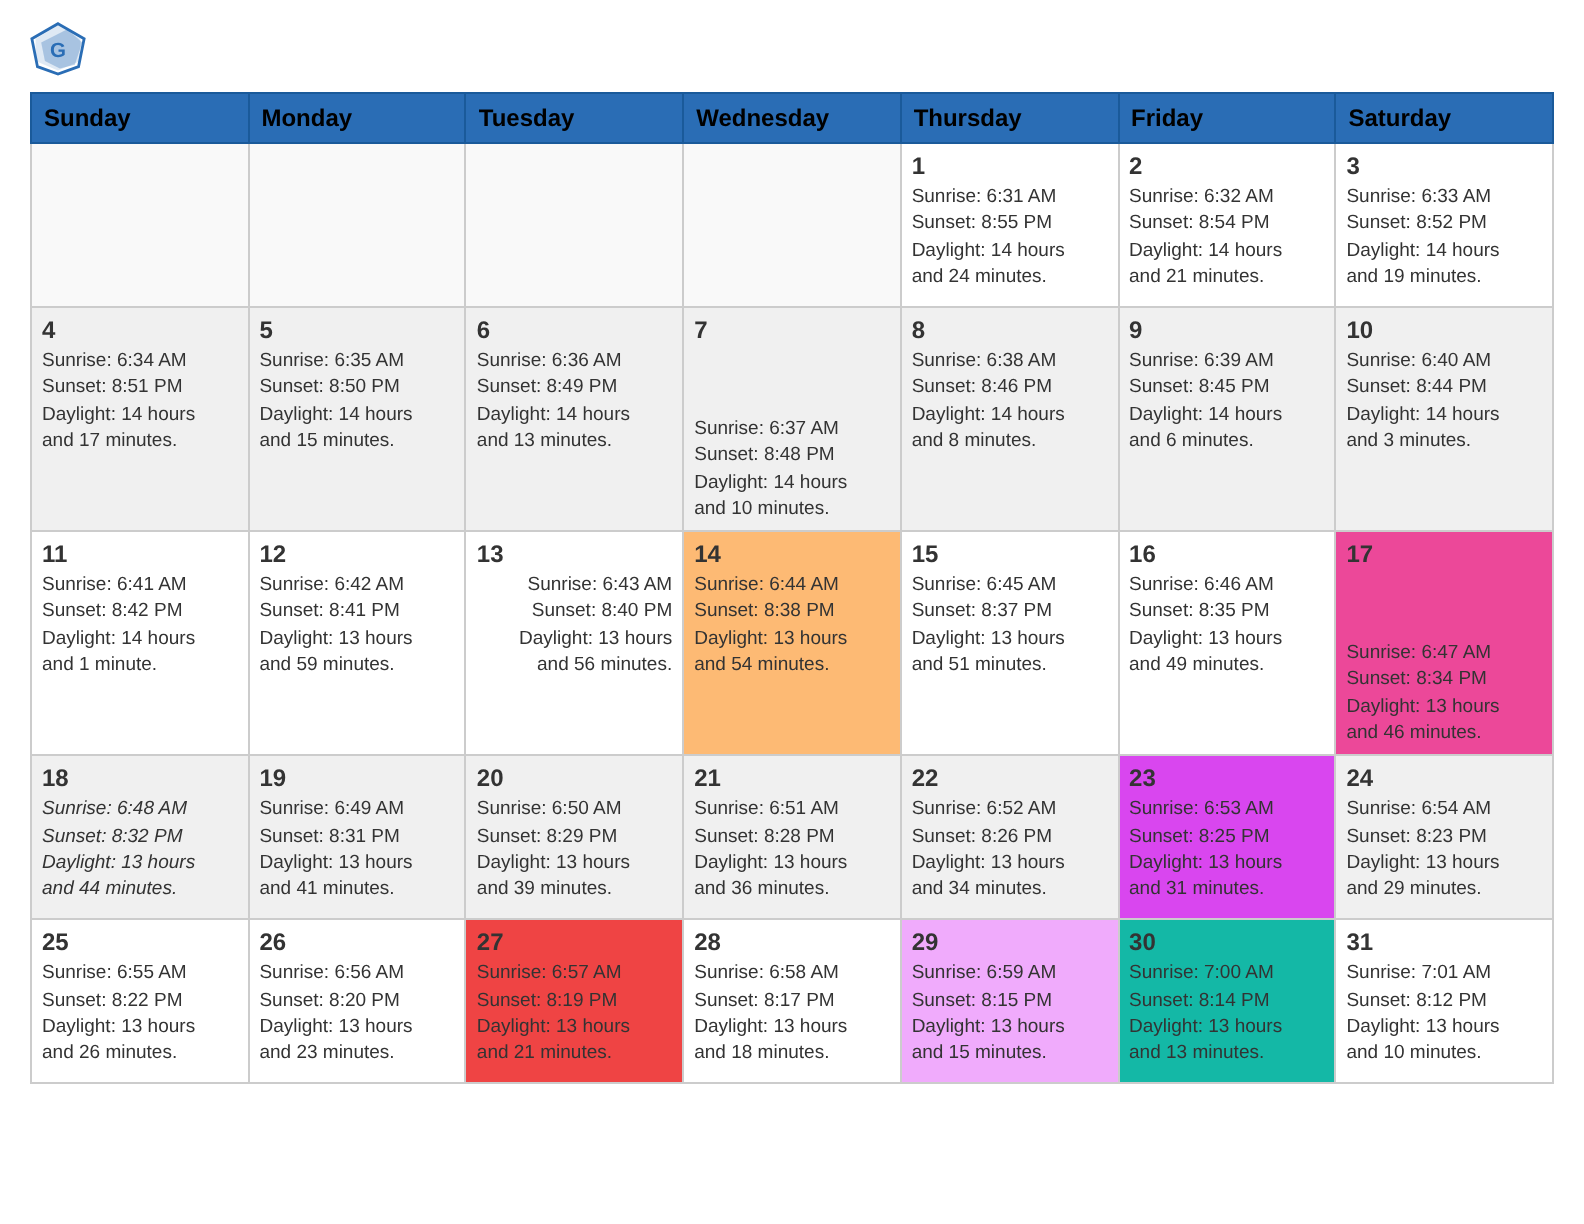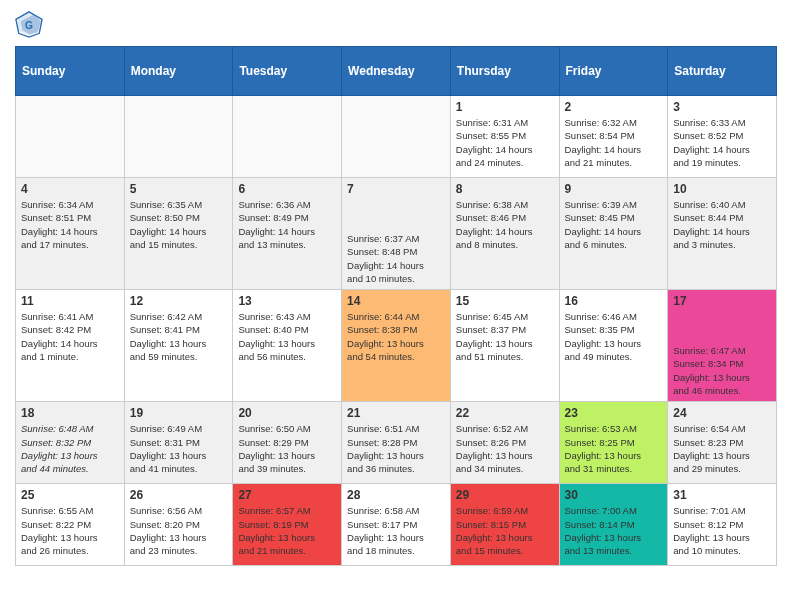--- a/index.html
+++ b/index.html
@@ -59,23 +59,23 @@
       color: #555;
       margin-top: 2px;
     }
     .calendar {
       width: 100%;
       border-collapse: collapse;
       table-layout: fixed;
     }
     .calendar th {
       background-color: #2a6db5;
-      color: #ffffff;
+      color: #000000;
       text-align: left;
-      padding: 17px 6px;
+      padding: 5px 6px;
       font-size: 12px;
       font-weight: bold;
       border: 1px solid #1a5a9a;
     }
     .calendar td {
       border: 1px solid #ccc;
       vertical-align: top;
       padding: 4px 5px;
       height: 82px;
       font-size: 10px;
@@ -228,21 +228,21 @@
           </td>
           <td style="background: rgb(255, 255, 255);">
             <span class="day-number">12</span>
             <div class="day-info" style="white-space: pre-line;">Sunrise: 6:42 AM
 Sunset: 8:41 PM
 Daylight: 13 hours
 and 59 minutes.</div>
           </td>
           <td style="background: rgb(255, 255, 255);">
             <span class="day-number">13</span>
-            <div class="day-info" style="white-space: pre-line;">Sunrise: 6:43 AM
+            <div class="day-info" style="white-space: pre-line; text-align: right;">Sunrise: 6:43 AM
 Sunset: 8:40 PM
 Daylight: 13 hours
 and 56 minutes.</div>
           </td>
           <td style="background: #fdba74;">
             <span class="day-number">14</span>
             <div class="day-info" style="white-space: pre-line;">Sunrise: 6:44 AM
 Sunset: 8:38 PM
 Daylight: 13 hours
 and 54 minutes.</div>
@@ -298,21 +298,21 @@
 Daylight: 13 hours
 and 36 minutes.</div>
           </td>
           <td style="background: rgb(240, 240, 240);">
             <span class="day-number">22</span>
             <div class="day-info" style="white-space: pre-line;">Sunrise: 6:52 AM
 Sunset: 8:26 PM
 Daylight: 13 hours
 and 34 minutes.</div>
           </td>
-          <td style="background: #bef264;">
+          <td style="background: #d946ef;">
             <span class="day-number">23</span>
             <div class="day-info" style="white-space: pre-line;">Sunrise: 6:53 AM
 Sunset: 8:25 PM
 Daylight: 13 hours
 and 31 minutes.</div>
           </td>
           <td style="background: rgb(240, 240, 240);">
             <span class="day-number">24</span>
             <div class="day-info" style="white-space: pre-line;">Sunrise: 6:54 AM
 Sunset: 8:23 PM
@@ -342,21 +342,21 @@
 Daylight: 13 hours
 and 21 minutes.</div>
           </td>
           <td style="background: rgb(255, 255, 255);">
             <span class="day-number">28</span>
             <div class="day-info" style="white-space: pre-line;">Sunrise: 6:58 AM
 Sunset: 8:17 PM
 Daylight: 13 hours
 and 18 minutes.</div>
           </td>
-          <td style="background: #ef4444;">
+          <td style="background: #f0abfc;">
             <span class="day-number">29</span>
             <div class="day-info" style="white-space: pre-line;">Sunrise: 6:59 AM
 Sunset: 8:15 PM
 Daylight: 13 hours
 and 15 minutes.</div>
           </td>
           <td style="background: #14b8a6;">
             <span class="day-number">30</span>
             <div class="day-info" style="white-space: pre-line;">Sunrise: 7:00 AM
 Sunset: 8:14 PM

